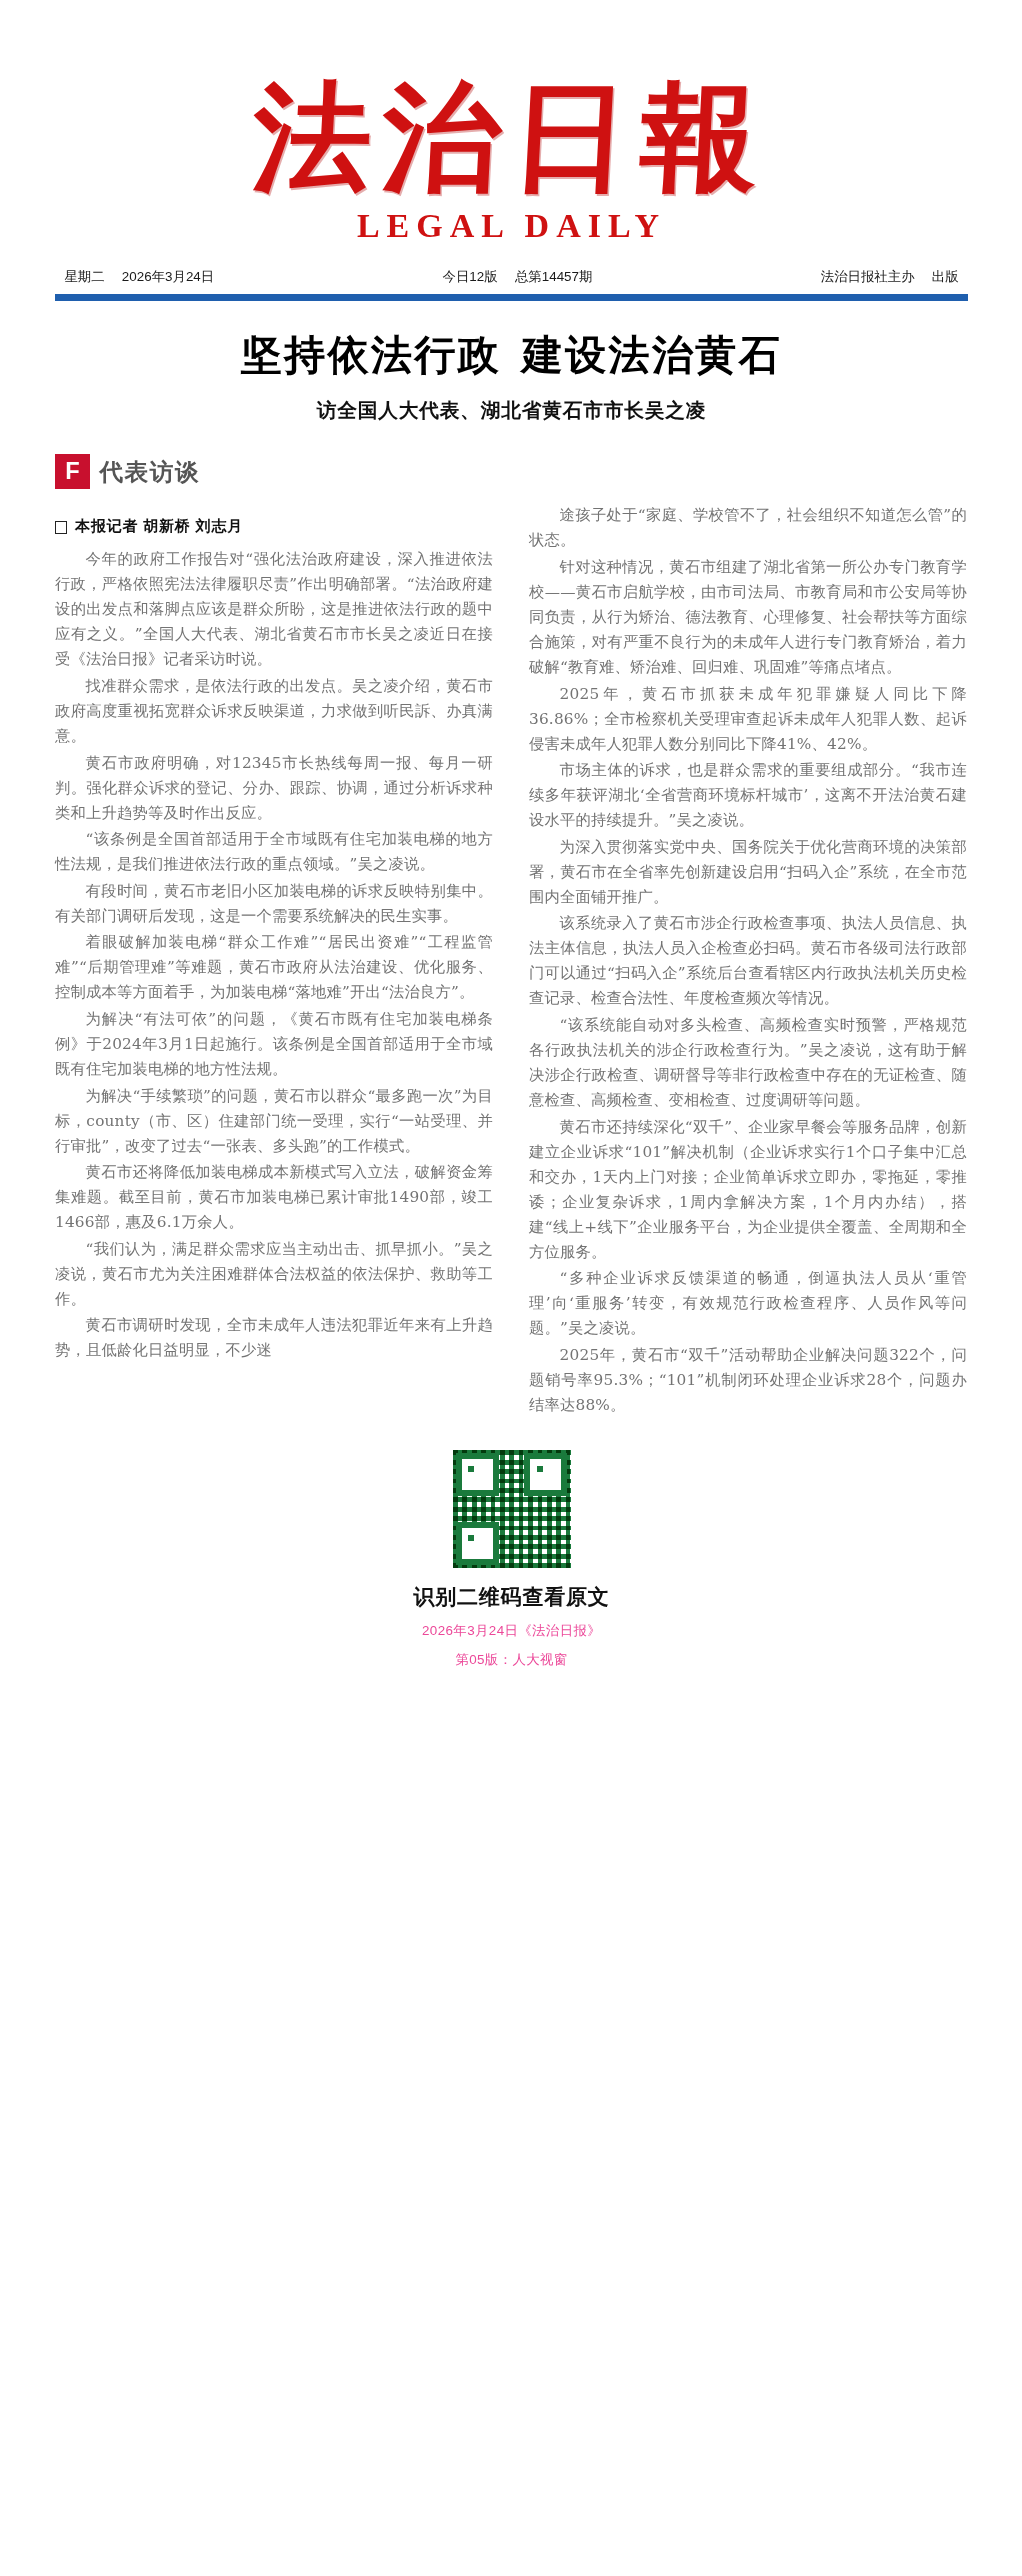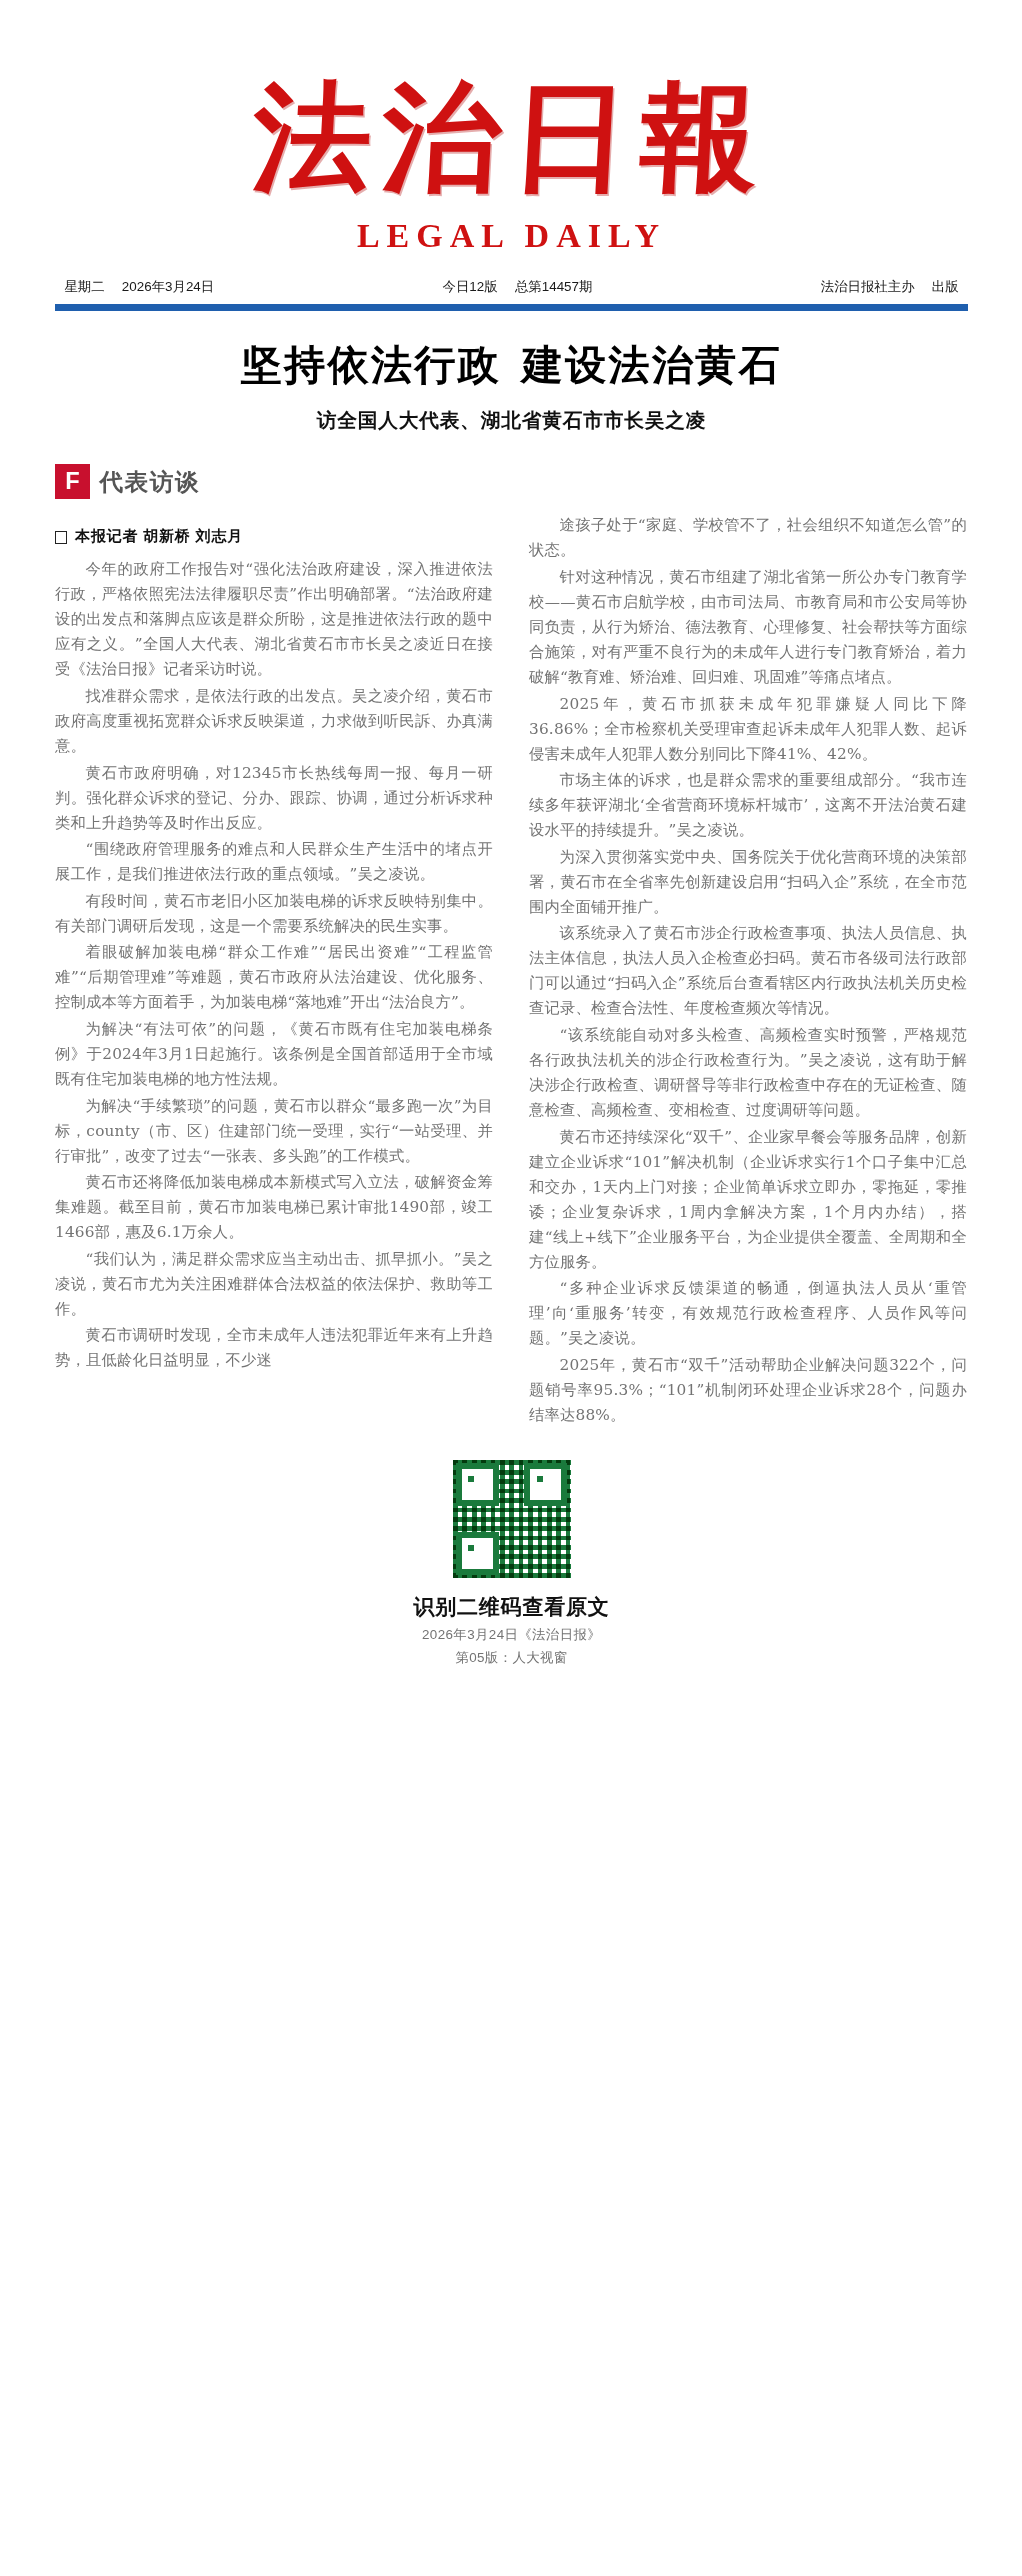--- a/index.html
+++ b/index.html
@@ -33,21 +33,21 @@
     font-size: 118px;
     font-weight: bold;
     color: #cf1111;
     letter-spacing: 11px;
     line-height: 1.05;
     text-shadow: 1.6px 1.6px 0 rgba(180,20,20,0.35);
     white-space: nowrap;
     transform: skewX(-3deg);
   }
   .masthead-sub {
-    margin-top: 18px;
+    margin-top: 8px;
     font-family: "Liberation Serif", serif;
     font-size: 34px;
     font-weight: bold;
     letter-spacing: 7px;
     color: #cf1111;
   }
 
   
   .infobar {
     margin-top: 23.6px;
@@ -204,24 +204,24 @@
   .qr .eye.bl { left: 3.1px; bottom: 3.1px; }
   .qr-cap {
     margin-top: 11px;
     font-family: "Liberation Sans", sans-serif;
     font-size: 21px;
     font-weight: bold;
     color: #111;
     letter-spacing: 0.8px;
   }
   .qr-line {
-    margin-top: 5px;
+    margin-top: 11px;
     font-family: "Liberation Sans", sans-serif;
     font-size: 13.4px;
-    color: #737373;
+    color: #ec4899;
     letter-spacing: 0.4px;
   }
 </style>
 </head>
 <body>
 
 <div class="page">
 
   <div class="masthead">
     <div class="masthead-title">法治日報</div>
@@ -261,21 +261,21 @@
 
   <div class="cols">
 
     <div class="col">
       <div class="byline">
         <span class="box"></span><span>本报记者 胡新桥 刘志月</span>
       </div>
       <p class="body">今年的政府工作报告对“强化法治政府建设，深入推进依法行政，严格依照宪法法律履职尽责”作出明确部署。“法治政府建设的出发点和落脚点应该是群众所盼，这是推进依法行政的题中应有之义。”全国人大代表、湖北省黄石市市长吴之凌近日在接受《法治日报》记者采访时说。</p>
       <p class="body">找准群众需求，是依法行政的出发点。吴之凌介绍，黄石市政府高度重视拓宽群众诉求反映渠道，力求做到听民訴、办真满意。</p>
       <p class="body">黄石市政府明确，对12345市长热线每周一报、每月一研判。强化群众诉求的登记、分办、跟踪、协调，通过分析诉求种类和上升趋势等及时作出反应。</p>
-      <p class="body">“围绕政府管理服务的难点和人民群众生产生活中的堵点开展工作，是我们推进依法行政的重点领域。”吴之凌说。</p>
+      <p class="body">“该条例是全国首部适用于全市域既有住宅加装电梯的地方性法规，是我们推进依法行政的重点领域。”吴之凌说。</p>
       <p class="body">有段时间，黄石市老旧小区加装电梯的诉求反映特别集中。有关部门调研后发现，这是一个需要系统解决的民生实事。</p>
       <p class="body">着眼破解加装电梯“群众工作难”“居民出资难”“工程监管难”“后期管理难”等难题，黄石市政府从法治建设、优化服务、控制成本等方面着手，为加装电梯“落地难”开出“法治良方”。</p>
       <p class="body">为解决“有法可依”的问题，《黄石市既有住宅加装电梯条例》于2024年3月1日起施行。该条例是全国首部适用于全市域既有住宅加装电梯的地方性法规。</p>
       <p class="body">为解决“手续繁琐”的问题，黄石市以群众“最多跑一次”为目标，county（市、区）住建部门统一受理，实行“一站受理、并行审批”，改变了过去“一张表、多头跑”的工作模式。</p>
       <p class="body">黄石市还将降低加装电梯成本新模式写入立法，破解资金筹集难题。截至目前，黄石市加装电梯已累计审批1490部，竣工1466部，惠及6.1万余人。</p>
       <p class="body">“我们认为，满足群众需求应当主动出击、抓早抓小。”吴之凌说，黄石市尤为关注困难群体合法权益的依法保护、救助等工作。</p>
       <p class="body">黄石市调研时发现，全市未成年人违法犯罪近年来有上升趋势，且低龄化日益明显，不少迷</p>
     </div>
 
     <div class="col">

